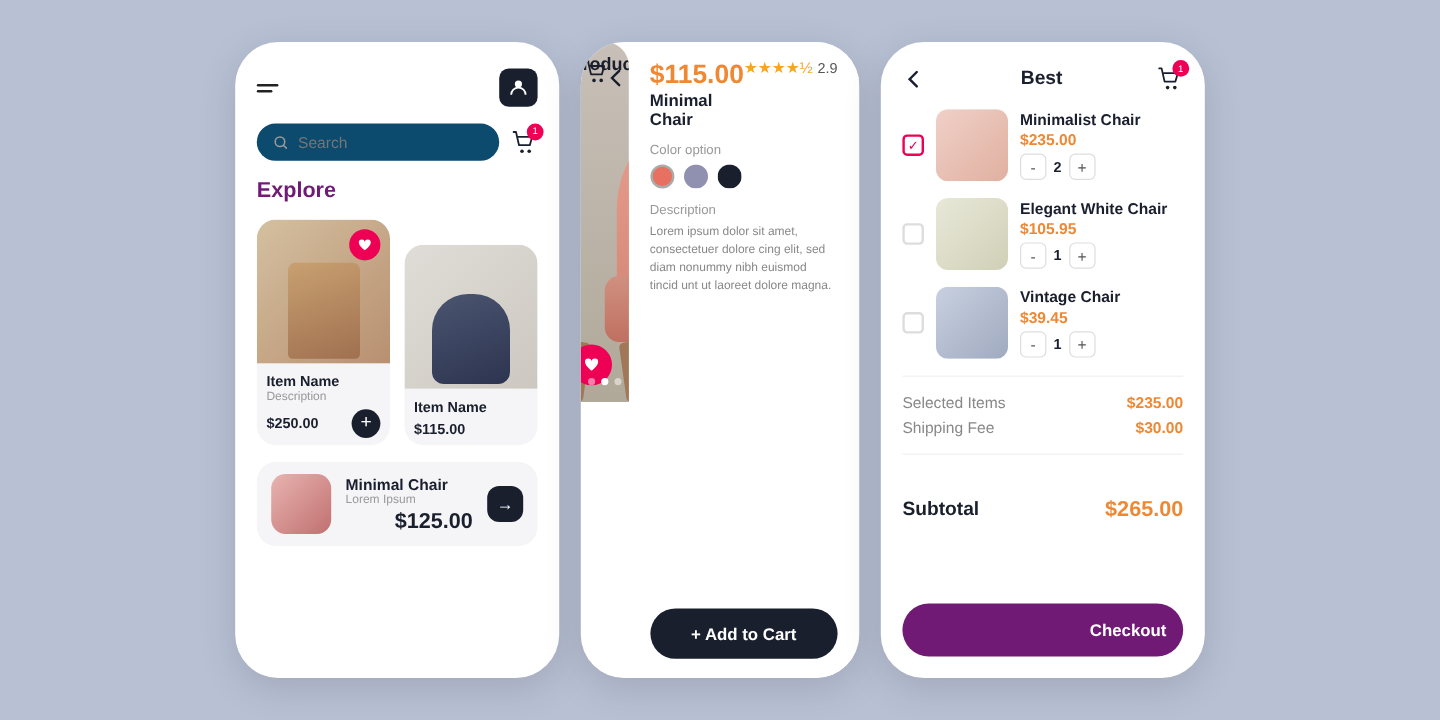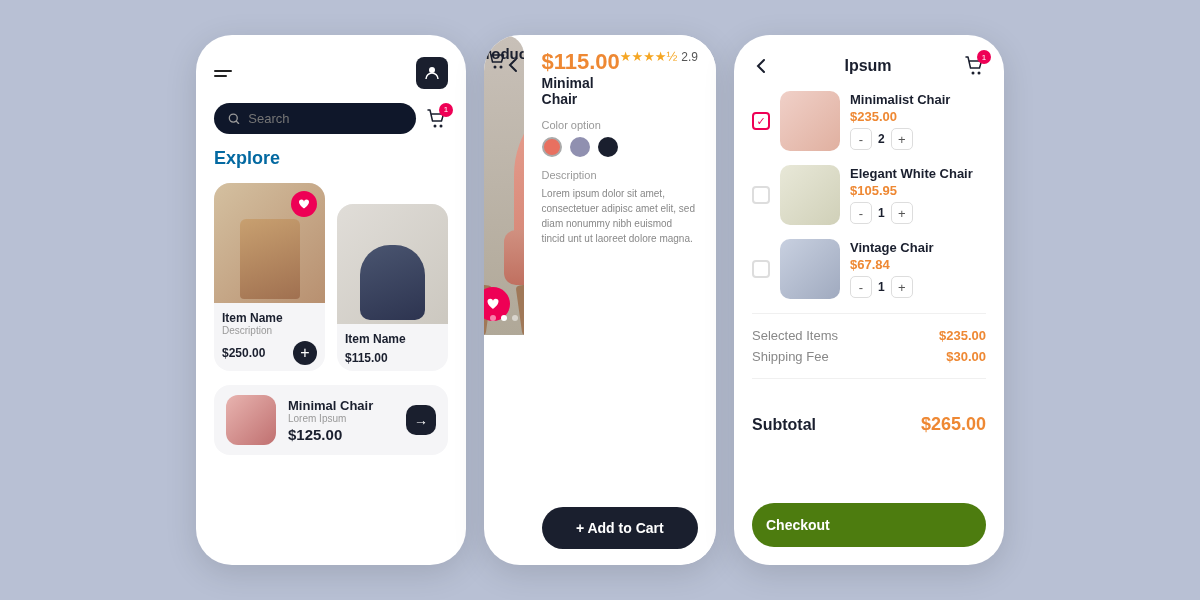--- a/index.html
+++ b/index.html
@@ -62,21 +62,21 @@
     .search-row {
       display: flex;
       align-items: center;
       gap: 10px;
     }
     .search-box {
       flex: 1;
       display: flex;
       align-items: center;
       gap: 8px;
-      background: #0f172a;
+      background: #0c4a6e;
       border-radius: 22px;
       padding: 8px 14px;
     }
     .search-box input {
       background: transparent;
       border: none;
       outline: none;
       font-size: 13px;
       color: #999;
       width: 100%;
@@ -91,21 +91,21 @@
       background: #e05;
       border-radius: 50%;
       font-size: 8px;
       color: #fff;
       display: flex; align-items: center; justify-content: center;
     }
 
     .section-title {
       font-size: 18px;
       font-weight: 700;
-      color: #0369a1;
+      color: #701a75;
     }
 
     .explore-grid {
       display: flex;
       gap: 12px;
       align-items: flex-end;
     }
     .product-card {
       flex: 1;
       border-radius: 16px;
@@ -174,21 +174,21 @@
     }
     .best-img {
       width: 50px; height: 50px;
       background: linear-gradient(135deg, #e8b4b0, #c07070);
       border-radius: 12px;
       flex-shrink: 0;
     }
     .best-info { flex: 1; }
     .best-name { font-size: 13px; font-weight: 600; color: #1a1f2e; }
     .best-sub { font-size: 10px; color: #999; }
-    .best-price { font-size: 15px; font-weight: 600; color: #1a1f2e; margin-top: 2px; }
+    .best-price { font-size: 18px; font-weight: 600; color: #1a1f2e; margin-top: 2px; text-align: right; }
     .arrow-btn {
       width: 30px; height: 30px;
       background: #1a1f2e;
       border-radius: 10px;
       display: flex; align-items: center; justify-content: center;
       color: #fff;
       font-size: 14px;
     }
 
     
@@ -449,28 +449,28 @@
     .subtotal-row {
       display: flex;
       justify-content: space-between;
       align-items: center;
       margin-top: 21px;
     }
     .subtotal-label { font-size: 16px; font-weight: 700; color: #1a1f2e; }
     .subtotal-value { font-size: 18px; font-weight: 700; color: #e83; }
 
     .checkout-btn {
-      background: #4d7c0f;
+      background: #701a75;
       color: #fff;
       border: none;
       border-radius: 24px;
       padding: 14px;
       font-size: 14px;
       font-weight: 600;
-      text-align: left;
+      text-align: right;
       margin-top: auto;
     }
 
     
     svg { display: block; }
   </style>
 </head>
 <body>
 
 <div class="phone phone1">
@@ -617,36 +617,36 @@
       <label>Color option</label>
       <div class="color-dots">
         <div class="color-dot selected" style="background:#e87060;"></div>
         <div class="color-dot" style="background:#9090b0;"></div>
         <div class="color-dot" style="background:#1a1f2e;"></div>
       </div>
     </div>
 
     <div class="desc-section">
       <label>Description</label>
-      <div class="desc-text">Lorem ipsum dolor sit amet, consectetuer adipisc amet elit, sed diam nonummy nibh euismod tincid unt ut laoreet dolore magna.</div>
+      <div class="desc-text">Lorem ipsum dolor sit amet, consectetuer dolore cing elit, sed diam nonummy nibh euismod tincid unt ut laoreet dolore magna.</div>
     </div>
 
     <button class="add-to-cart-btn">+ Add to Cart</button>
   </div>
 </div>
 
 <div class="phone phone3">
 
   <div class="cart-header">
     <div>
       <svg width="20" height="20" viewBox="0 0 20 20" fill="none">
         <path d="M12 4L6 10L12 16" stroke="#1a1f2e" stroke-width="2" stroke-linecap="round"></path>
       </svg>
     </div>
-    <div class="cart-title">Ipsum</div>
+    <div class="cart-title">Best</div>
     <div class="cart-icon-wrap">
       <svg width="22" height="22" viewBox="0 0 22 22" fill="none">
         <path d="M2 2h2l2.5 11h9l2-7H6" stroke="#1a1f2e" stroke-width="1.5" stroke-linecap="round" stroke-linejoin="round" fill="none"></path>
         <circle cx="9" cy="18" r="1.5" fill="#1a1f2e"></circle>
         <circle cx="15" cy="18" r="1.5" fill="#1a1f2e"></circle>
       </svg>
       <div class="cart-badge">1</div>
     </div>
   </div>
 
@@ -682,21 +682,21 @@
     </div>
   </div>
 
   <div class="cart-item">
     <div class="cart-checkbox"></div>
     <div class="cart-item-img">
       <div class="cart-img-3"></div>
     </div>
     <div class="cart-item-details">
       <div class="cart-item-name">Vintage Chair</div>
-      <div class="cart-item-price">$67.84</div>
+      <div class="cart-item-price">$39.45</div>
       <div class="qty-ctrl">
         <div class="qty-btn">-</div>
         <span class="qty-val">1</span>
         <div class="qty-btn">+</div>
       </div>
     </div>
   </div>
 
   <div class="cart-divider"></div>
 

